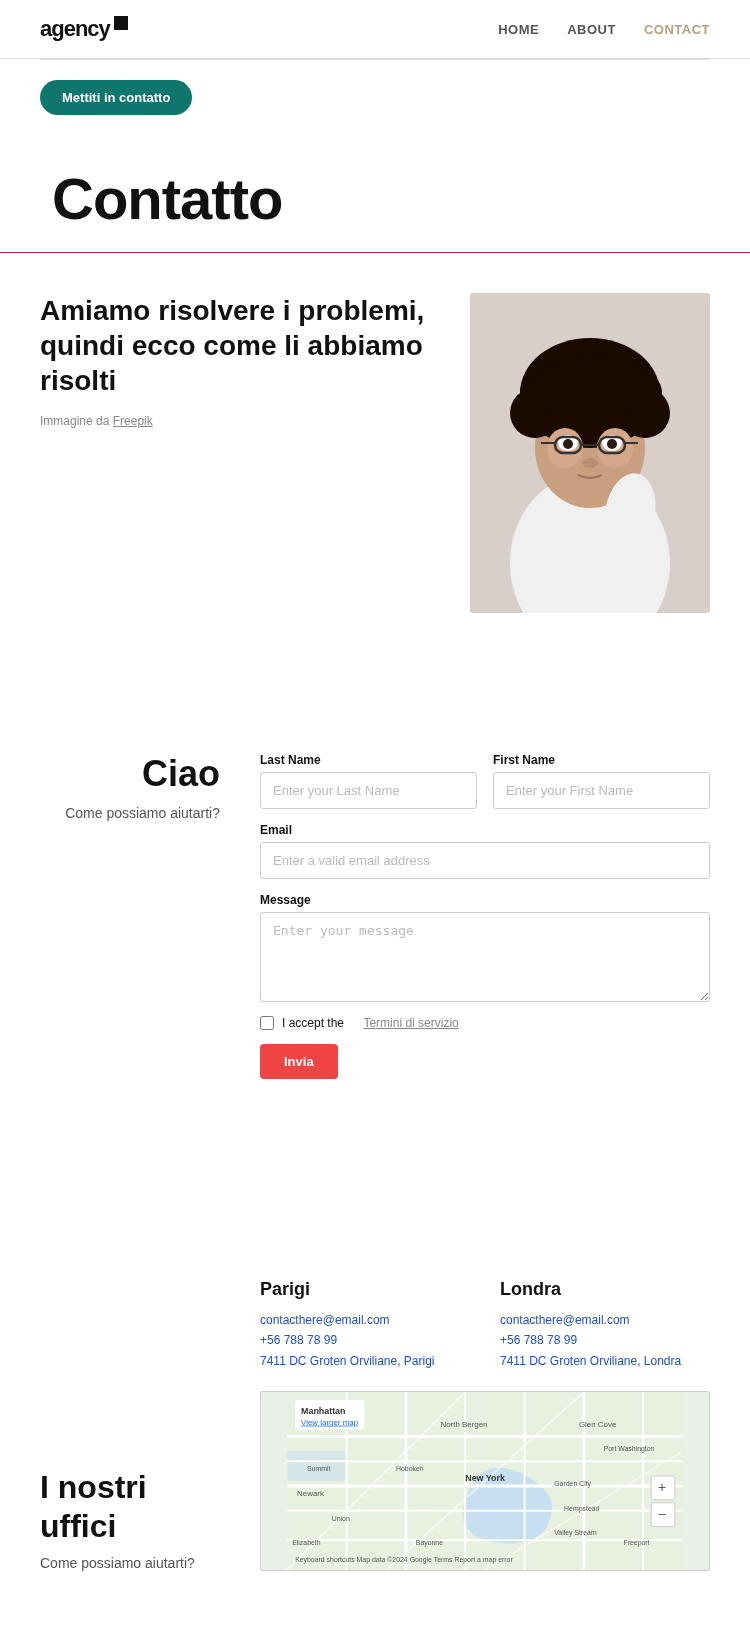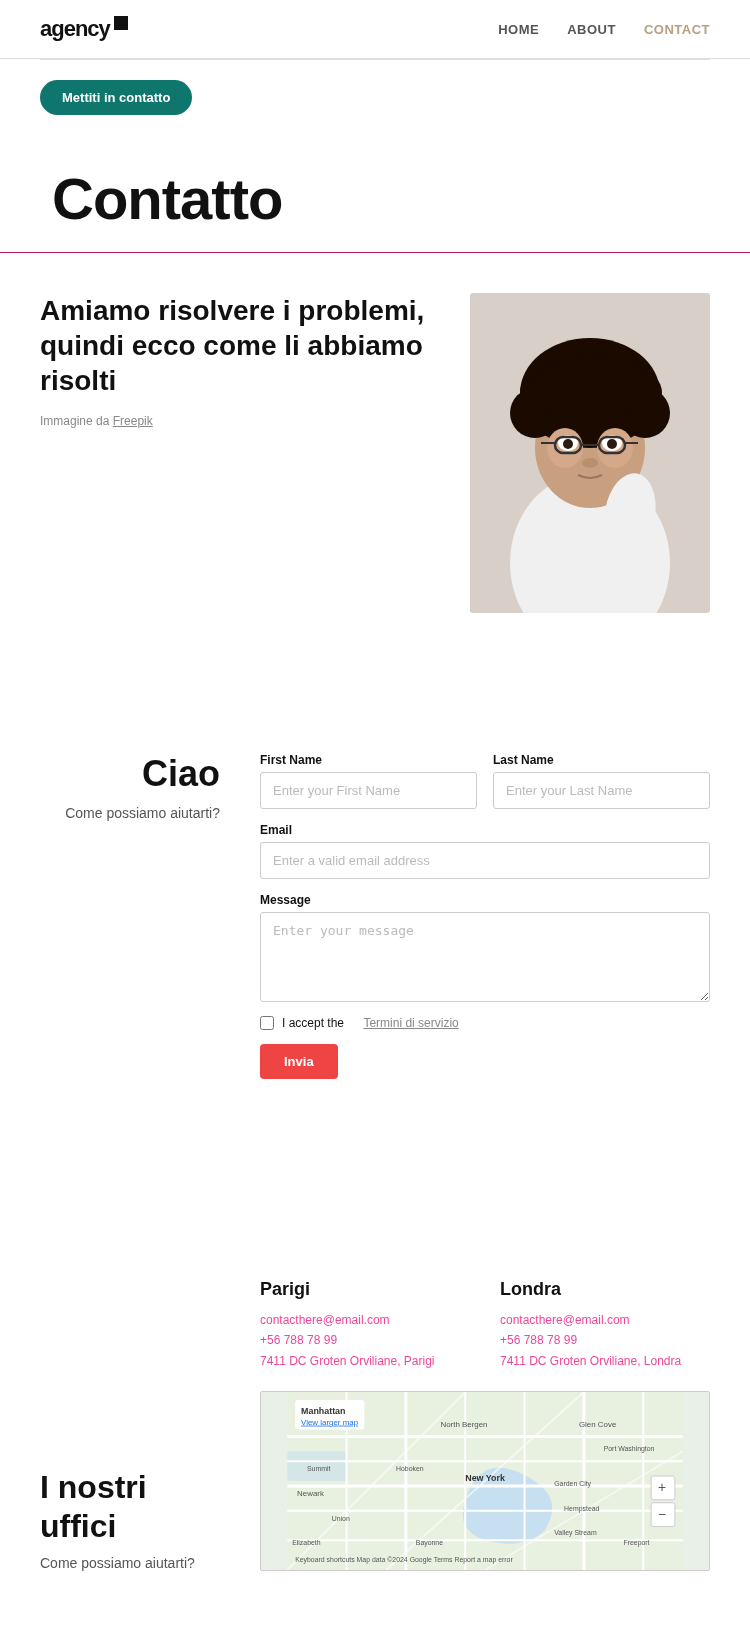--- a/index.html
+++ b/index.html
@@ -49,21 +49,21 @@
 
     
     .offices-section { padding: 60px 40px; display: flex; gap: 40px; align-items: flex-end; }
     .offices-intro { width: 180px; flex-shrink: 0; }
     .offices-heading { font-size: 32px; font-weight: 900; line-height: 1.2; margin-bottom: 10px; }
     .offices-subtext { font-size: 14px; color: #555; }
     .offices-content { flex: 1; }
     .offices-grid { display: flex; gap: 30px; margin-bottom: 20px; }
     .office-card { flex: 1; }
     .office-city { font-size: 18px; font-weight: 900; margin-bottom: 10px; }
-    .office-detail { font-size: 12px; color: #ec4899; line-height: 1.7; }
+    .office-detail { font-size: 12px; color: #1d4ed8; line-height: 1.7; }
     .map-container { border: 1px solid #ccc; width: 100%; height: 180px; position: relative; background: #e8f0e8; overflow: hidden; border-radius: 2px; }
 
     
     .map-svg-overlay { position: absolute; top: 0; left: 0; width: 100%; height: 100%; }
 
     
     .spacer { height: 40px; }
   </style>
 </head>
 <body>
@@ -151,26 +151,26 @@
 <div class="spacer"></div>
 
 <div class="contact-section">
   <div class="contact-intro">
     <h2 class="contact-greeting">Ciao</h2>
     <p class="contact-subtext">Come possiamo aiutarti?</p>
   </div>
   <form class="contact-form">
     <div class="form-row">
       <div class="form-group">
+        <label>Last Name</label>
+        <input type="text" placeholder="Enter your Last Name" style="">
+      </div>
+      <div class="form-group">
         <label>First Name</label>
         <input type="text" placeholder="Enter your First Name" style="">
-      </div>
-      <div class="form-group">
-        <label>Last Name</label>
-        <input type="text" placeholder="Enter your Last Name" style="">
       </div>
     </div>
     <div class="form-row">
       <div class="form-group" style="flex:1;">
         <label>Email</label>
         <input type="email" placeholder="Enter a valid email address" style="">
       </div>
     </div>
     <div class="form-row">
       <div class="form-group" style="flex:1;">

